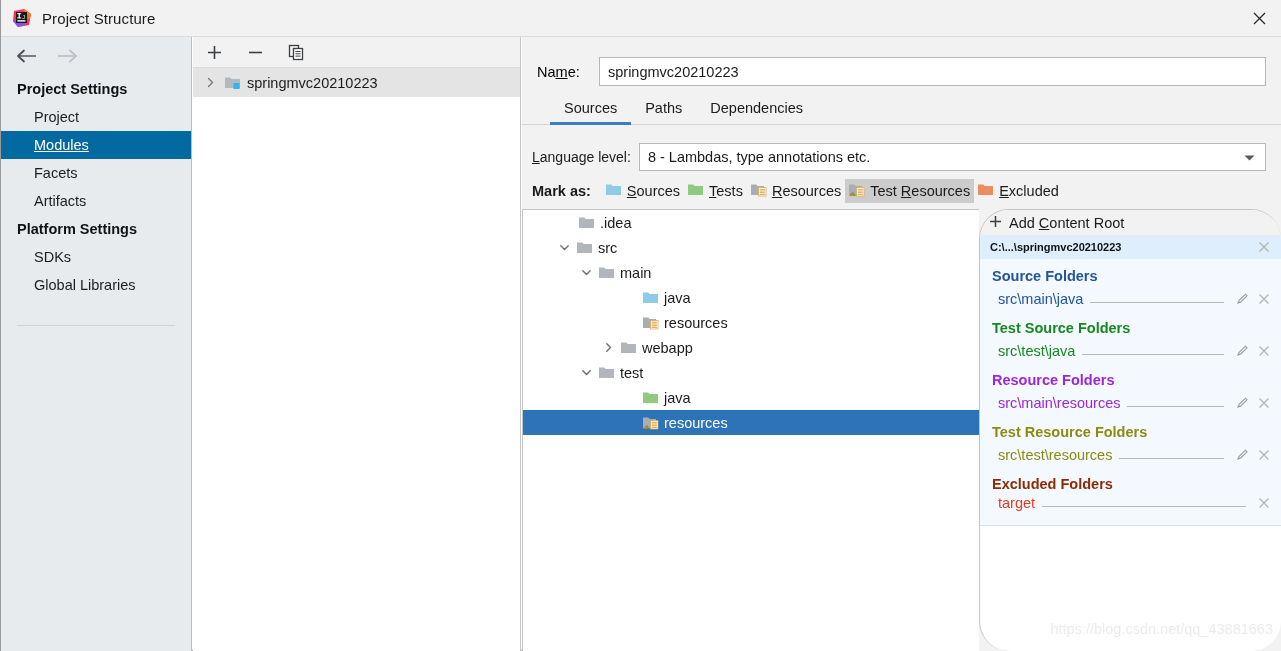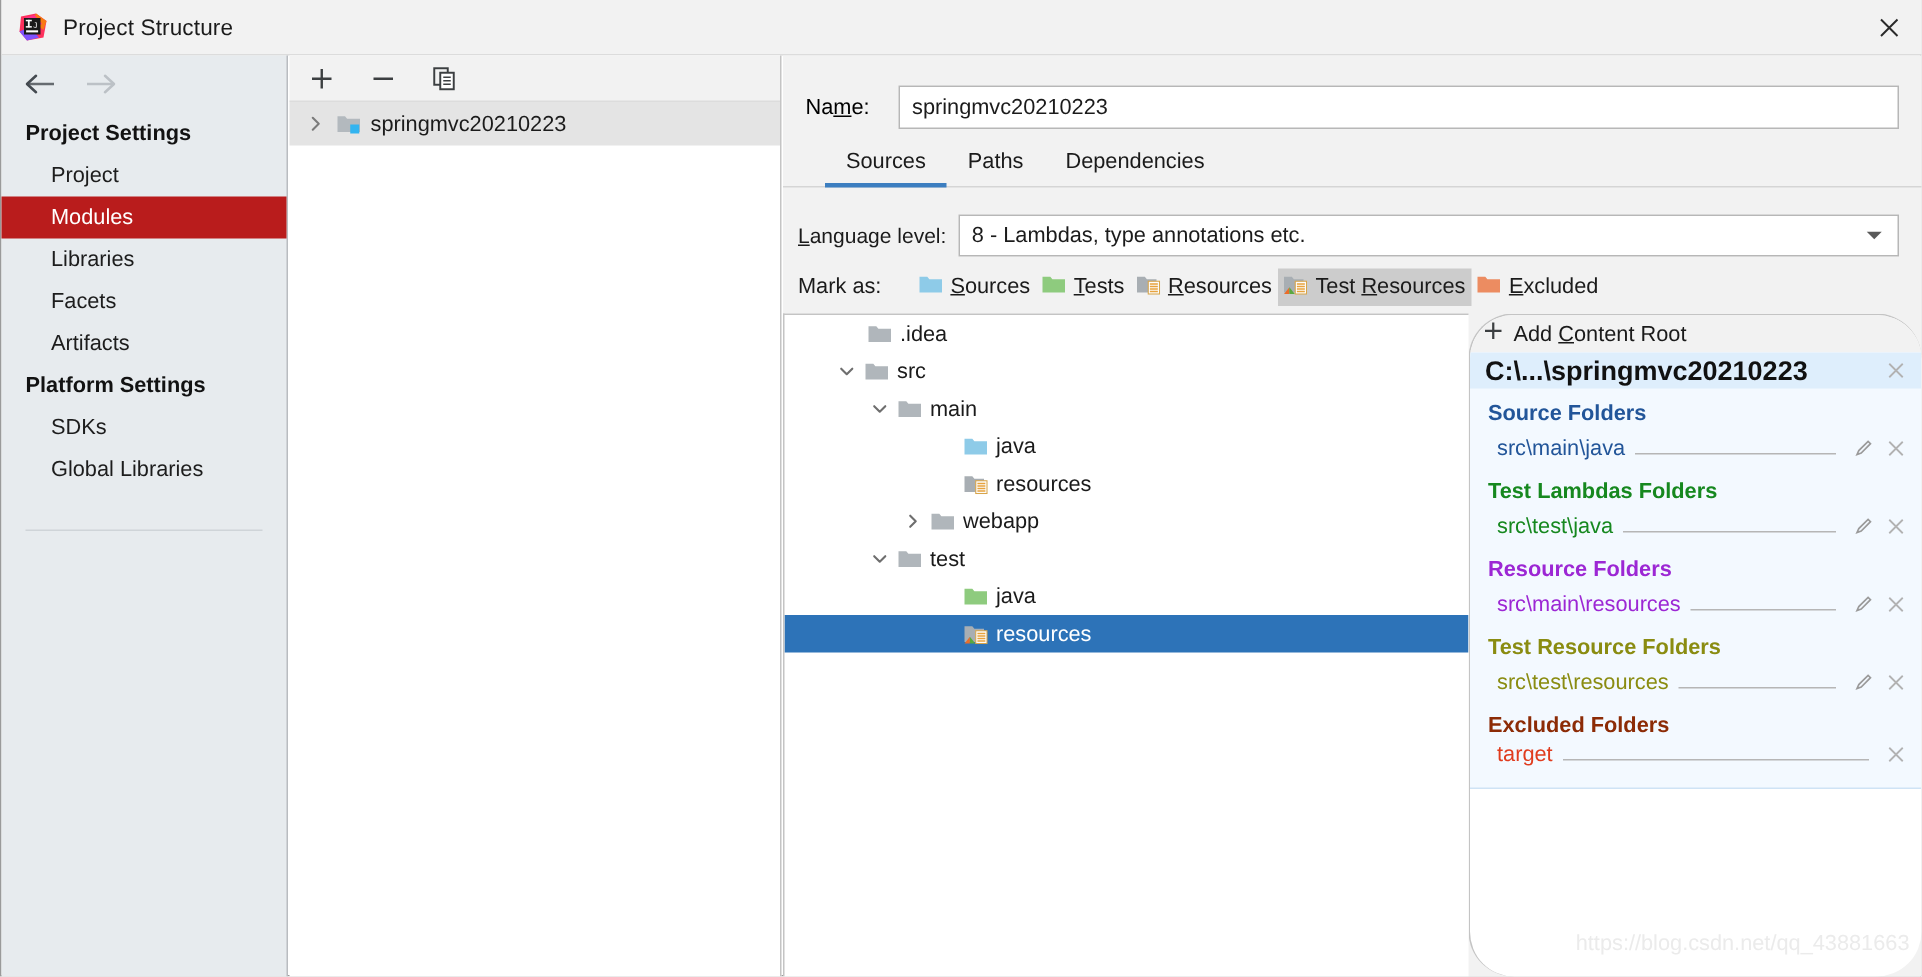--- a/index.html
+++ b/index.html
@@ -56,21 +56,21 @@
   .nav-arrow { width: 26px; height: 22px; display: flex; align-items: center; justify-content: center; }
   .sb-group {
     font-weight: bold; font-size: 14.5px; color: #121212;
     padding: 5px 0 5px 16px; height: 28px; line-height: 18px;
   }
   .sb-item {
     font-size: 14.5px; color: #1d1d1d;
     padding-left: 33px; height: 28px; line-height: 28px;
     white-space: nowrap;
   }
-  .sb-item.selected { background: #b91c1c; color: #ffffff; }
+  .sb-item.selected { background: #0369a1; color: #ffffff; text-decoration: underline; }
   .sb-sep { height: 26px; }
   .sb-divider { height: 1px; background: #cfd4d8; margin: 0 16px; }
 
   
   .modpanel {
     position: absolute; left: 192px; top: 37px;
     width: 328px; height: 614px;
     background: #ffffff;
     border-right: 1px solid #c4c4c4;
   }
@@ -128,21 +128,21 @@
   .lang-select {
     flex: 1; height: 28px; background: #ffffff;
     border: 1px solid #b7b7b7;
     display: flex; align-items: center; justify-content: space-between;
     padding: 0 10px 0 8px; font-size: 14.5px; color: #1b1b1b;
   }
   .markas-row {
     display: flex; align-items: center; gap: 0;
     padding-left: 10px; height: 36px;
   }
-  .markas-label { font-size: 14.5px; color: #1b1b1b; margin-right: 21px; }
+  .markas-label { font-size: 14.5px; color: #1b1b1b; margin-right: 11px; font-weight: bold; }
   .mark-btn {
     display: flex; align-items: center; gap: 5px;
     font-size: 14.5px; color: #1b1b1b;
     padding: 3px 4px 3px 3px;
   }
   .mark-btn.pressed { background: #cccccc; }
   .mark-btn u { text-decoration: underline; }
 
   
   .split { display: flex; height: 442px; }
@@ -173,21 +173,21 @@
     height: 25px; display: flex; align-items: center; gap: 7px;
     padding-left: 9px; font-size: 14.5px; color: #1b1b1b;
     background: #f2f2f2;
   }
   .addroot u { text-decoration: underline; }
   .rootblock { background: #f3f9ff; border-bottom: 1px solid #cfe3f5; }
   .roothdr {
     height: 24px; background: #deeefc;
     display: flex; align-items: center; justify-content: space-between;
     padding: 0 9px 0 10px;
-    font-size: 18px; font-weight: bold; color: #111111;
+    font-size: 11px; font-weight: bold; color: #111111;
   }
   .grp-title {
     font-size: 14.5px; font-weight: bold;
     padding: 9px 0 2px 12px;
   }
   .grp-item {
     display: flex; align-items: center;
     padding: 0 9px 0 18px; height: 25px; gap: 6px;
   }
   .grp-item .path {
@@ -242,21 +242,20 @@
         <svg width="22" height="14" viewBox="0 0 22 14">
           <path d="M1 7 L19 7" stroke="#bcc1c6" stroke-width="1.7" fill="none"></path>
           <path d="M13 1.5 L19 7 L13 12.5" stroke="#bcc1c6" stroke-width="1.7" fill="none" stroke-linejoin="round" stroke-linecap="round"></path>
         </svg>
       </div>
     </div>
 
     <div class="sb-group">Project Settings</div>
     <div class="sb-item">Project</div>
     <div class="sb-item selected">Modules</div>
-    <div class="sb-item">Libraries</div>
     <div class="sb-item">Facets</div>
     <div class="sb-item">Artifacts</div>
 
     <div class="sb-group">Platform Settings</div>
     <div class="sb-item">SDKs</div>
     <div class="sb-item">Global Libraries</div>
 
     <div class="sb-sep"></div>
     <div class="sb-divider"></div>
     <div class="sb-sep" style="height:12px"></div>
@@ -528,21 +527,21 @@
                   <path d="M2 11 L3.2 8.4 L9.4 2.2 L11 3.8 L4.8 10 Z" fill="none" stroke="#9a9a9a" stroke-width="1.1"></path>
                 </svg>
             </span>
             <span class="ic-btn">
               <svg width="12" height="12" viewBox="0 0 12 12">
                   <path d="M1.5 1.5 L10.5 10.5 M10.5 1.5 L1.5 10.5" stroke="#b2b2b2" stroke-width="1.2"></path>
                 </svg>
             </span>
           </div>
 
-          <div class="grp-title" style="color:#16881f">Test Lambdas Folders</div>
+          <div class="grp-title" style="color:#16881f">Test Source Folders</div>
           <div class="grp-item">
             <span class="path" style="color:#16881f">src\test\java</span>
             <span class="rule"></span>
             <span class="ic-btn">
               <svg width="13" height="13" viewBox="0 0 13 13">
                   <path d="M2 11 L3.2 8.4 L9.4 2.2 L11 3.8 L4.8 10 Z" fill="none" stroke="#9a9a9a" stroke-width="1.1"></path>
                 </svg>
             </span>
             <span class="ic-btn">
               <svg width="12" height="12" viewBox="0 0 12 12">

